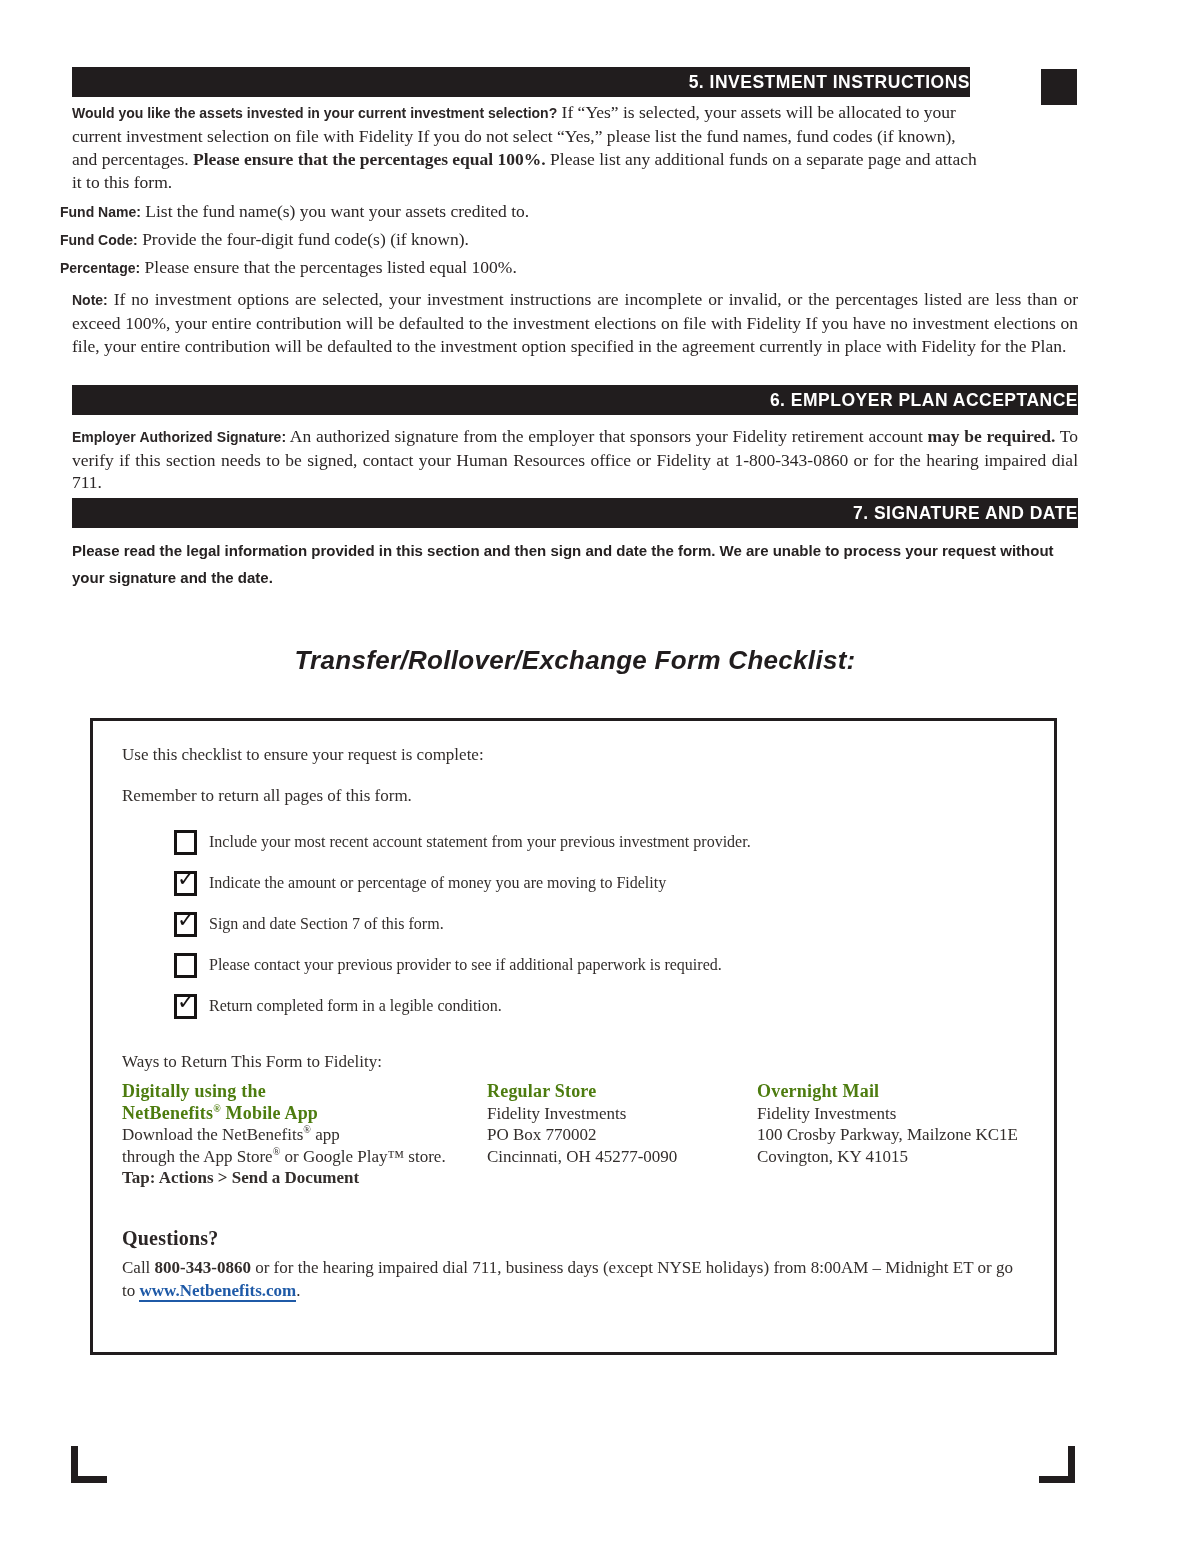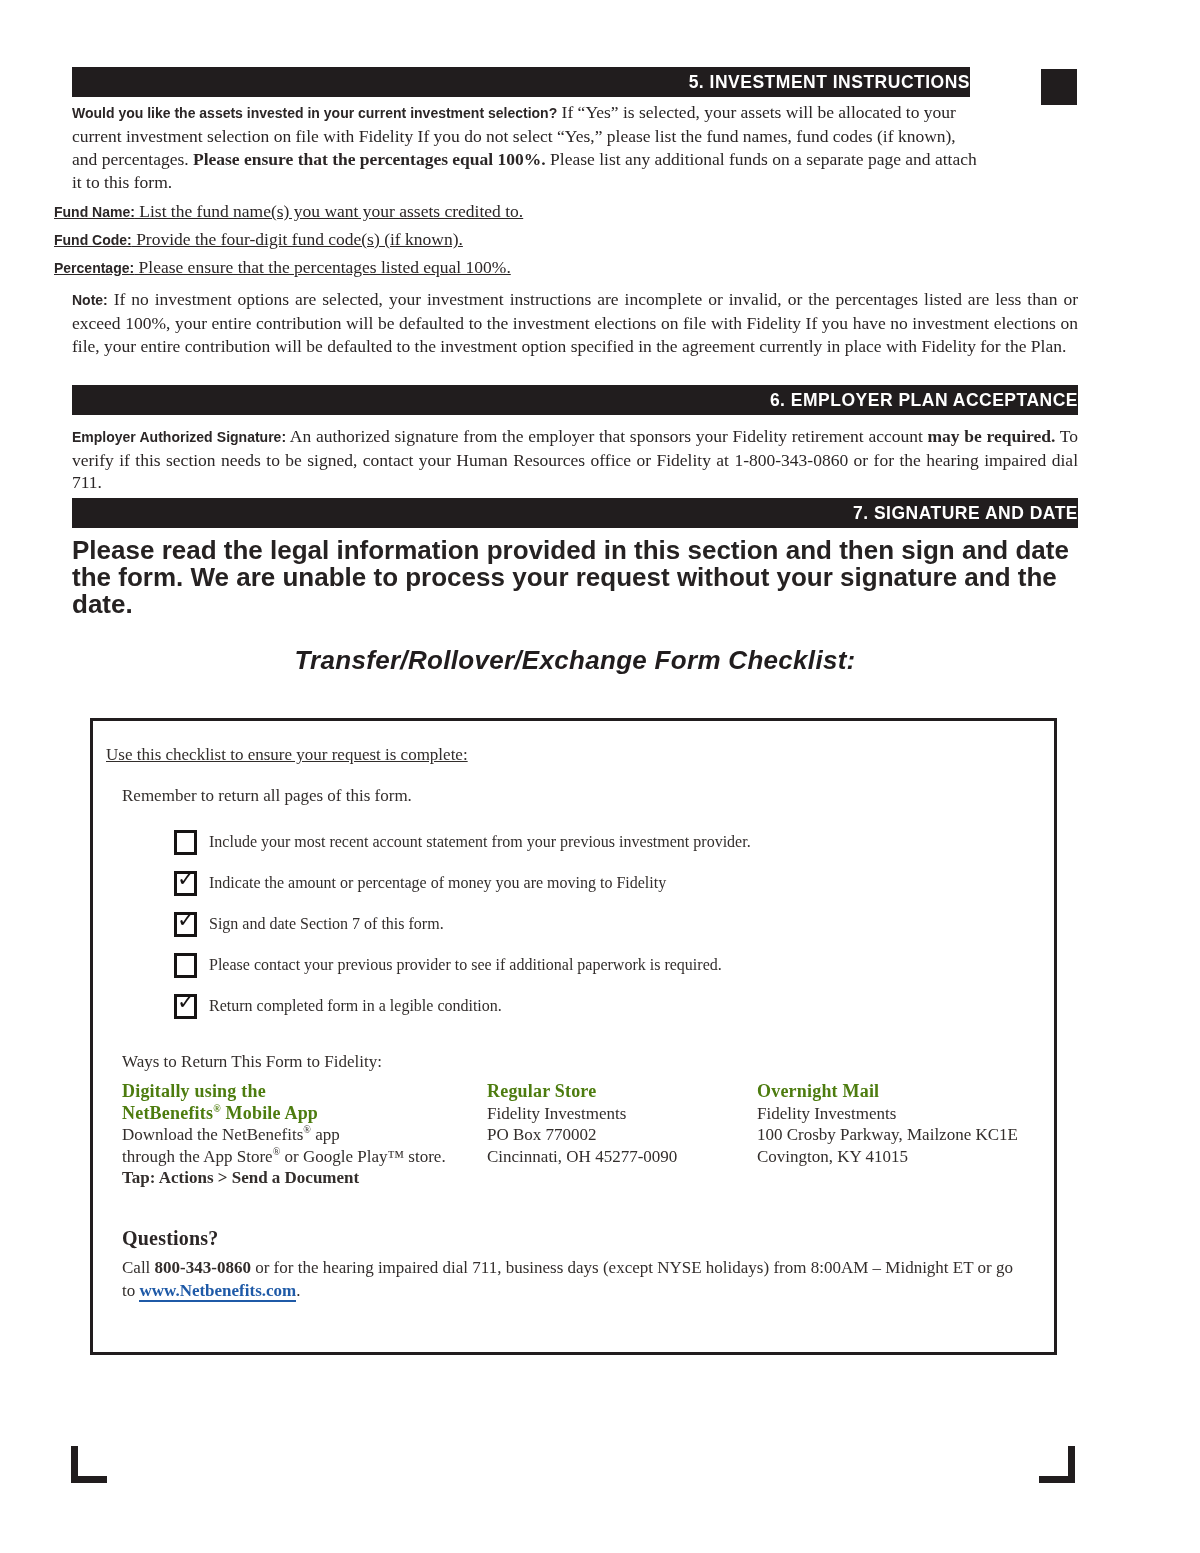--- a/index.html
+++ b/index.html
@@ -16,38 +16,38 @@
   }
   .bar5{left:72px;top:67px;width:898px;}
   .bar6{left:72px;top:385px;width:1006px;}
   .bar7{left:72px;top:498px;width:1006px;}
   .reg-square{position:absolute;left:1041px;top:69px;width:36px;height:36px;background:#211d1e;}
   
   .serif-par{position:absolute;margin:0;font-size:17.5px;line-height:23px;}
   .lead-sans{font-family:"Liberation Sans",sans-serif;font-weight:bold;font-size:14px;}
   .bold-serif{font-weight:bold;}
   .intro{left:72px;top:101px;width:906px;}
-  .fund-items{position:absolute;left:54px;top:197px;width:960px;margin:0;text-decoration:underline;}
+  .fund-items{position:absolute;left:60px;top:197px;width:960px;margin:0;}
   .fund-row{height:28px;line-height:28px;font-size:17.5px;}
   .note{left:72px;top:288px;width:1006px;text-align:justify;line-height:22.8px;}
   .employer{left:72px;top:425px;width:1006px;text-align:justify;line-height:22.6px;}
   .sig{
     position:absolute;left:72px;top:537px;width:1015px;margin:0;
     font-family:"Liberation Sans",sans-serif;font-weight:bold;
-    font-size:26px;line-height:27px;color:#262222;
+    font-size:15px;line-height:27px;color:#262222;
   }
   .cl-title{
     position:absolute;left:72px;top:645px;width:1006px;margin:0;text-align:center;
     font-family:"Liberation Sans",sans-serif;font-weight:bold;font-style:italic;
     font-size:26px;color:#211d1e;letter-spacing:.3px;
   }
   
   .box{position:absolute;left:90px;top:718px;width:967px;height:637px;border:3px solid #211d1e;box-sizing:border-box;}
   .bx{position:absolute;margin:0;font-size:17px;line-height:22px;color:#332e2c;}
-  .bx-intro1{left:13px;top:23px;text-decoration:underline;}
+  .bx-intro1{left:29px;top:23px;}
   .bx-intro2{left:29px;top:64px;}
   .crow{position:absolute;left:81px;height:26px;}
   .cbox{
     display:inline-block;vertical-align:middle;width:17px;height:19px;
     border:3px solid #161313;position:relative;background:#fff;
   }
   .cmark{
     position:absolute;left:0px;top:-6px;font-family:"DejaVu Sans",sans-serif;
     font-weight:bold;font-size:22px;color:#161313;line-height:22px;
   }

